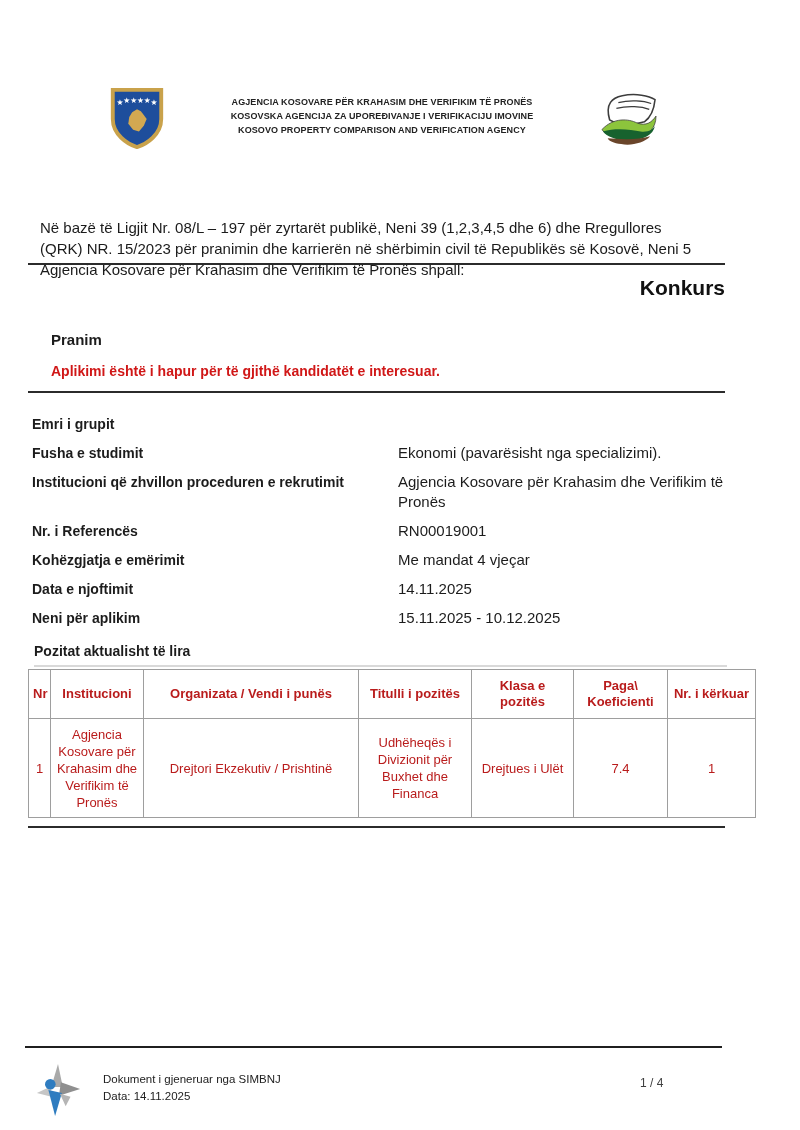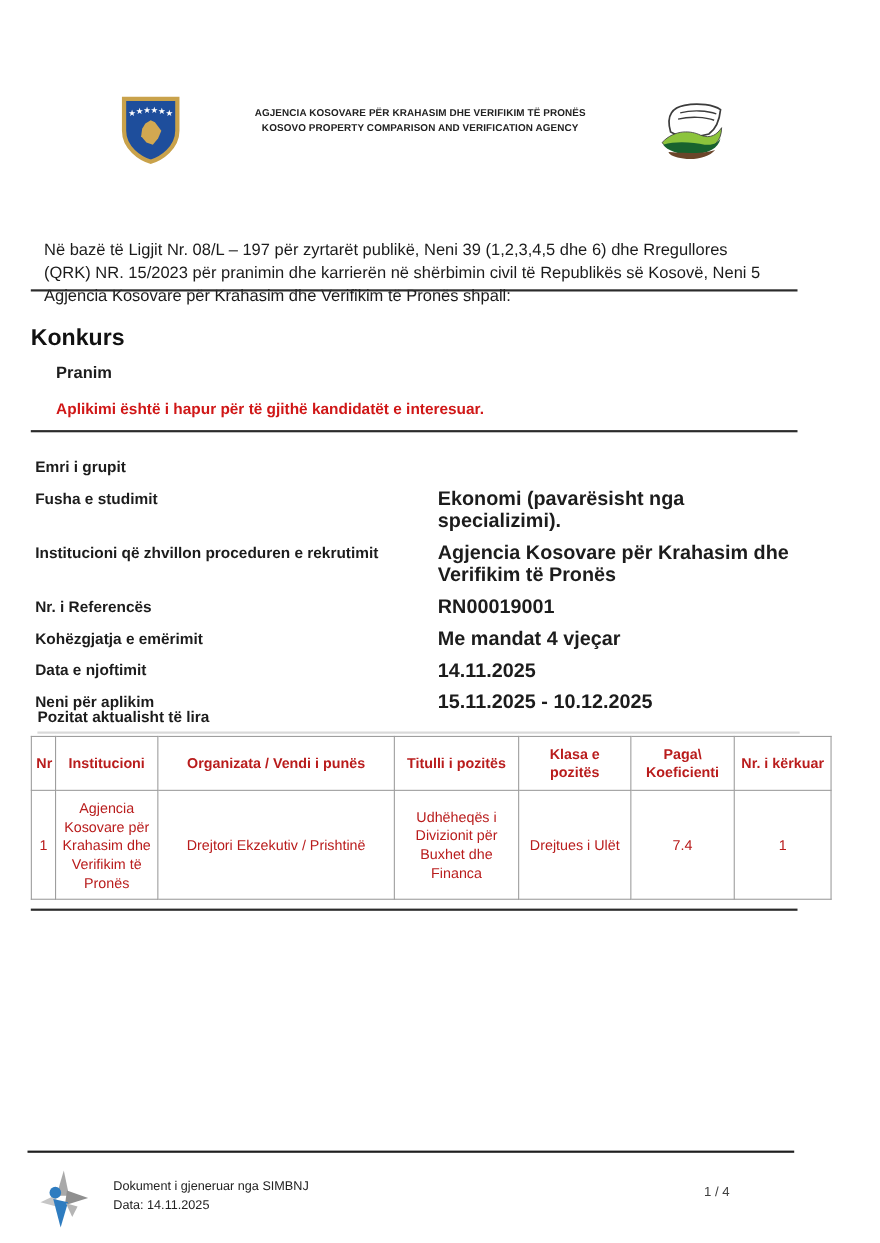--- a/index.html
+++ b/index.html
@@ -22,30 +22,30 @@
   
   .intro{
     position:absolute;left:40px;top:202px;width:668px;
     font-size:15px;line-height:21px;color:#1b1b1b;
   }
   .rule{position:absolute;left:28px;width:697px;height:0;border-top:2px solid #2b2b2b;}
   .rule-1{top:263px;}
   .rule-2{top:391px;}
   .rule-3{top:826px;}
   .doc-title{
-    position:absolute;left:28px;top:296px;width:697px;
-    text-align:left;font-size:21px;font-weight:bold;color:#111;
+    position:absolute;left:28px;top:276px;width:697px;
+    text-align:right;font-size:21px;font-weight:bold;color:#111;
   }
   .subtitle{position:absolute;left:51px;top:331px;font-size:15px;font-weight:bold;}
   .notice{position:absolute;left:51px;top:363px;font-size:14px;font-weight:bold;color:#d01717;}
   
   .fields{position:absolute;left:32px;top:414px;width:695px;}
   .field-row{display:flex;margin-bottom:9px;}
   .field-label{width:366px;font-weight:bold;font-size:14px;line-height:20px;}
-  .field-value{flex:1;font-size:18px;line-height:20px;font-weight:bold;}
+  .field-value{flex:1;font-size:15px;line-height:20px;}
   
   .positions-heading{
     position:absolute;left:34px;top:643px;width:693px;
     font-size:14px;font-weight:bold;
     padding-bottom:6px;border-bottom:2px solid #d9d9d9;
   }
   .positions-table{
     position:absolute;left:28px;top:669px;width:727px;
     border-collapse:collapse;font-size:13px;text-align:center;
     table-layout:fixed;color:#b91c1c;
@@ -78,20 +78,21 @@
       <text x="28.5" y="17" font-size="8" fill="#ffffff" text-anchor="middle">★</text>
       <text x="35.5" y="17" font-size="8" fill="#ffffff" text-anchor="middle">★</text>
       <text x="42.5" y="18" font-size="8" fill="#ffffff" text-anchor="middle">★</text>
       <text x="49.5" y="20" font-size="8" fill="#ffffff" text-anchor="middle">★</text>
       <path d="M32 24 L36 26 L39 30 L42 34 L39 41 L34 47 L28 45 L23 39 L24 32 L27 27 Z" fill="#d2a851"></path>
     </svg>
   </div>
 
   <div class="hdr-org">
     <div>AGJENCIA KOSOVARE PËR KRAHASIM DHE VERIFIKIM TË PRONËS</div>
+    <div>KOSOVSKA AGENCIJA ZA UPOREĐIVANJE I VERIFIKACIJU IMOVINE</div>
     <div>KOSOVO PROPERTY COMPARISON AND VERIFICATION AGENCY</div>
   </div>
 
   <div class="hdr-logo-right">
     <svg viewBox="0 0 66 58" width="64" height="56" aria-hidden="true">
       <path d="M14 31 C9 14 17 8 27 6 C41 3 55 6 61 10 C60 20 57 28 50 33 L28 38 Z" fill="#ffffff" stroke="#3c3c3c" stroke-width="1.6"></path>
       <path d="M23 13 C35 10 49 11 57 14" fill="none" stroke="#3c3c3c" stroke-width="1.3"></path>
       <path d="M21 19 C33 16 47 17 55 20" fill="none" stroke="#3c3c3c" stroke-width="1.3"></path>
       <path d="M6 41 C18 28 34 30 42 34 C52 38 58 33 62 27 C62 40 54 46 44 48 C28 51 11 49 6 41 Z" fill="#8cc43c" stroke="#3c3c3c" stroke-width="0.8"></path>
       <path d="M7 43 C20 39 36 41 46 43 C54 44 59 41 61 37 C59 47 49 51 37 52 C24 53 11 49 7 43 Z" fill="#17622e"></path>

